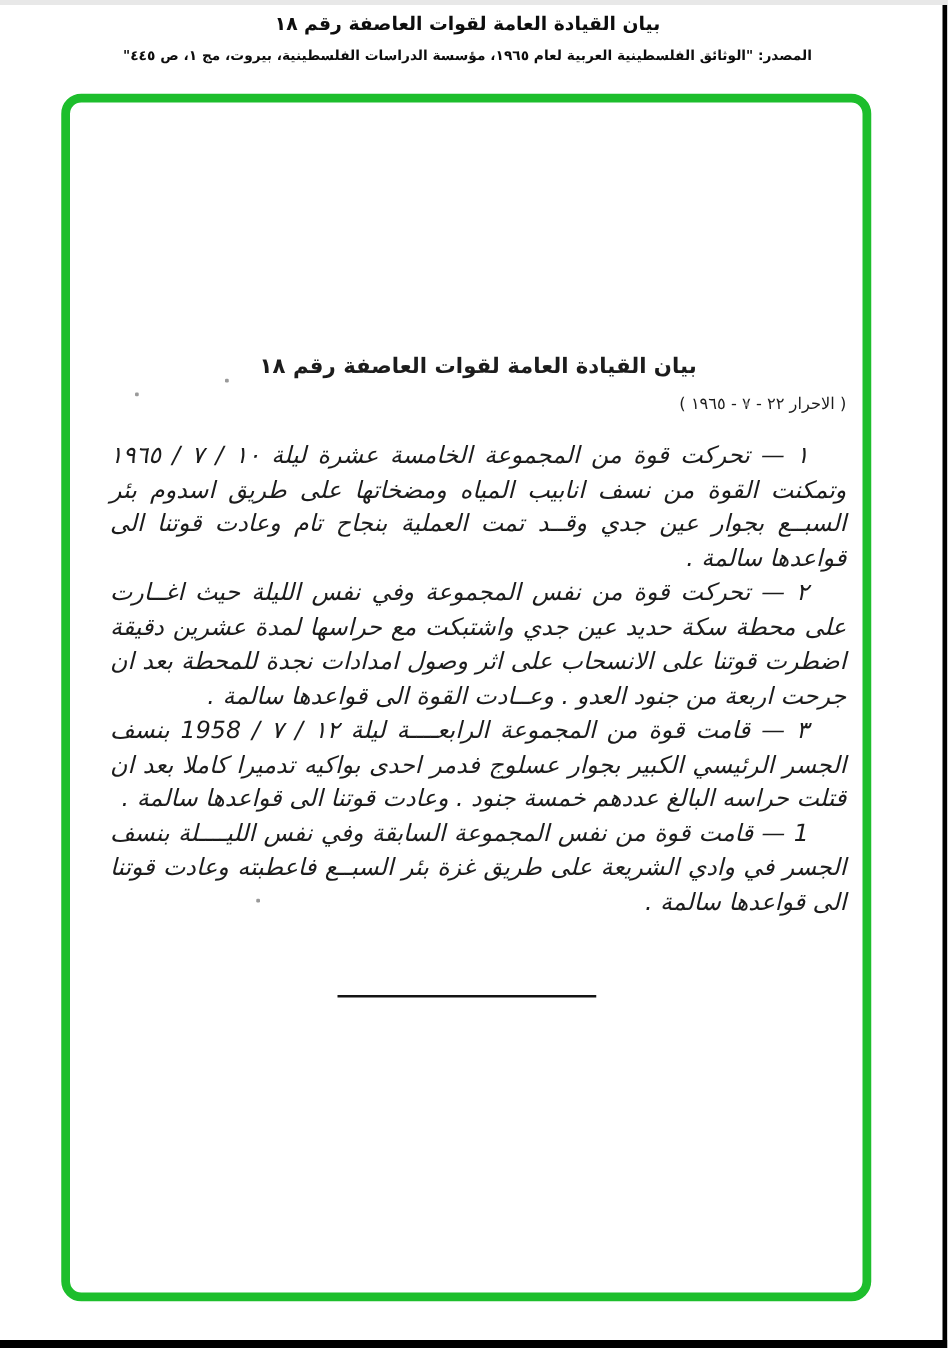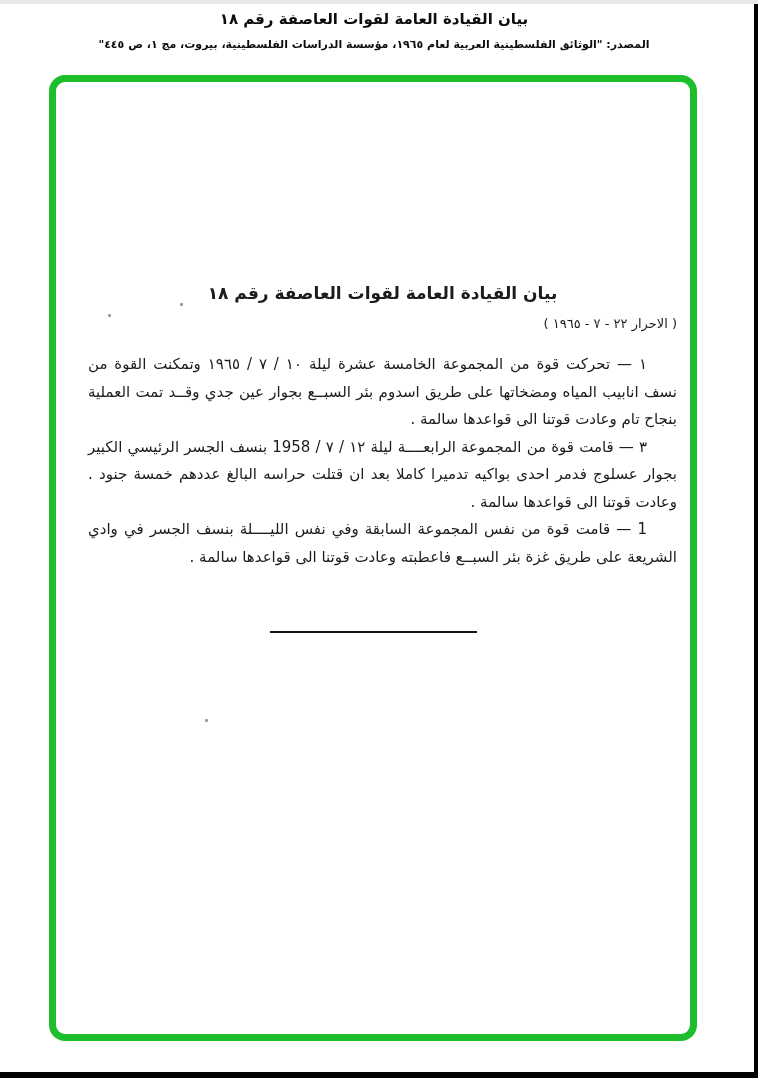--- a/index.html
+++ b/index.html
@@ -60,24 +60,25 @@
     line-height: 28px;
   }
   .doc-subtitle {
     margin: 0 0 16px 0;
     text-align: right;
     font-size: 13px;
     line-height: 22px;
   }
   .doc p {
     margin: 0;
-    font-size: 15px;
+    font-size: 19px;
     line-height: 27.5px;
     text-align: justify;
     text-indent: 30px;
+    font-style: italic;
   }
   .separator {
     display: block;
     border: none;
     border-top: 2px solid #141414;
     width: 207px;
     margin: 60px 200px 0 auto;
   }
   
   .speck {
@@ -114,20 +115,21 @@
     <div class="header-title">بيان القيادة العامة لقوات العاصفة رقم ١٨</div>
     <div class="header-source">المصدر: "الوثائق الفلسطينية العربية لعام ١٩٦٥، مؤسسة الدراسات الفلسطينية، بيروت، مج ١، ص ٤٤٥"</div>
   </div>
 
   <div class="frame"></div>
 
   <div class="doc">
     <h2 class="doc-title">بيان القيادة العامة لقوات العاصفة رقم ١٨</h2>
     <div class="doc-subtitle">( الاحرار ٢٢ - ٧ - ١٩٦٥ )</div>
     <p>١ — تحركت قوة من المجموعة الخامسة عشرة ليلة ١٠ / ٧ / ١٩٦٥ وتمكنت القوة من نسف انابيب المياه ومضخاتها على طريق اسدوم بئر السبــع بجوار عين جدي وقــد تمت العملية بنجاح تام وعادت قوتنا الى قواعدها سالمة .</p>
+    <p>٢ — تحركت قوة من نفس المجموعة وفي نفس الليلة حيث اغــارت على محطة سكة حديد عين جدي واشتبكت مع حراسها لمدة عشرين دقيقة اضطرت قوتنا على الانسحاب على اثر وصول امدادات نجدة للمحطة بعد ان جرحت اربعة من جنود العدو . وعــادت القوة الى قواعدها سالمة .</p>
     <p>٣ — قامت قوة من المجموعة الرابعــــة ليلة ١٢ / ٧ / 1958 بنسف الجسر الرئيسي الكبير بجوار عسلوج فدمر احدى بواكيه تدميرا كاملا بعد ان قتلت حراسه البالغ عددهم خمسة جنود . وعادت قوتنا الى قواعدها سالمة .</p>
     <p>1 — قامت قوة من نفس المجموعة السابقة وفي نفس الليــــلة بنسف الجسر في وادي الشريعة على طريق غزة بئر السبــع فاعطبته وعادت قوتنا الى قواعدها سالمة .</p>
     <hr class="separator">
   </div>
 
   <span class="speck" style="left:180px; top:299px;"></span>
   <span class="speck" style="left:108px; top:310px;"></span>
   <span class="speck" style="left:596px; top:318px;"></span>
   <span class="speck" style="left:205px; top:715px;"></span>
 

